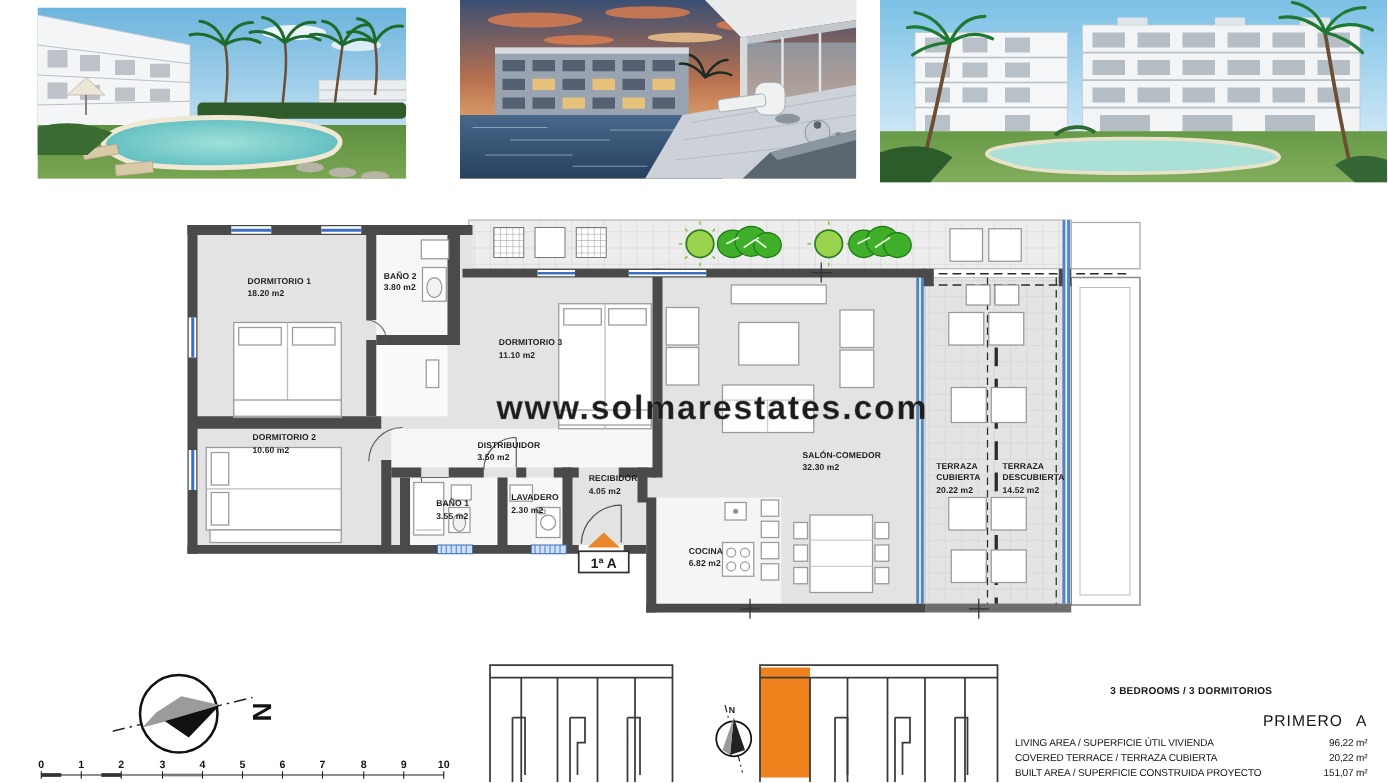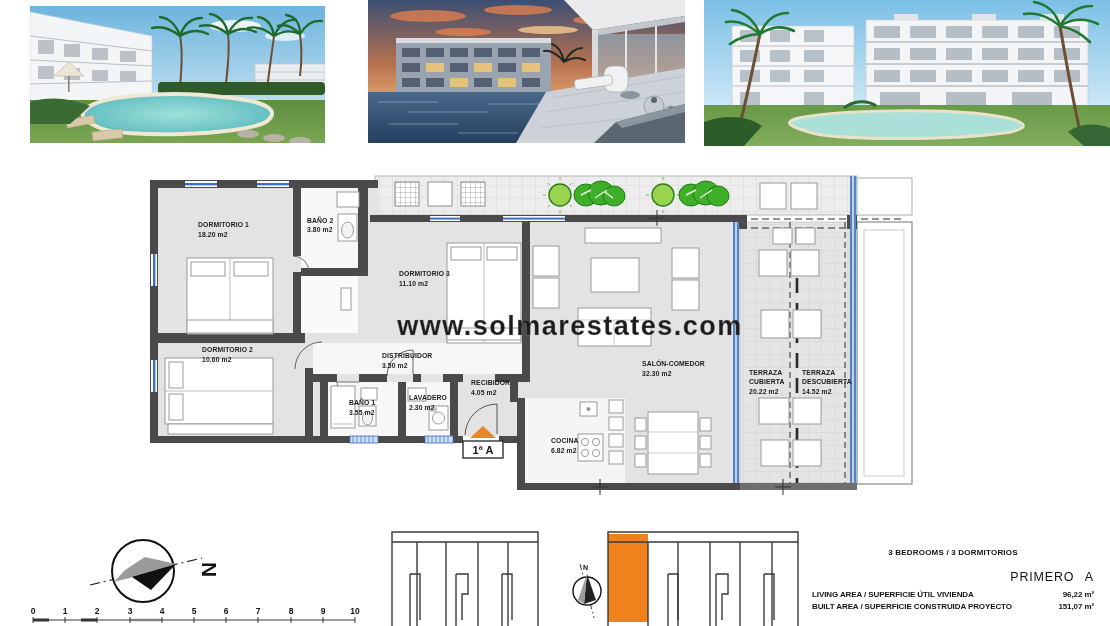--- a/index.html
+++ b/index.html
@@ -13,21 +13,21 @@
   .unitlbl{font-size:11px;}
   .wm{font-size:27px;letter-spacing:1.5px;fill:rgba(255,255,255,.82);stroke:rgba(160,160,160,.45);stroke-width:.6px;}
   .compass-svg{position:absolute;left:90px;top:532px;}
   .scale-svg{position:absolute;left:23px;top:604px;}
   .scale-svg text{font-family:"Liberation Sans",sans-serif;font-weight:bold;font-size:8.5px;fill:#111;}
   .keyplan-svg{position:absolute;left:390px;top:524px;}
   .keyplan-svg text{font-family:"Liberation Sans",sans-serif;font-weight:bold;font-size:7px;fill:#111;}
   .summary{position:absolute;left:812px;top:548px;width:282px;color:#141414;}
   .sum-bedrooms{text-align:center;font-size:8px;font-weight:bold;letter-spacing:.2px;margin-bottom:13px;}
   .sum-title{text-align:right;font-size:12.5px;font-weight:normal;letter-spacing:.8px;word-spacing:7px;margin-bottom:5px;}
-  .sum-row{display:flex;justify-content:space-between;font-size:8px;font-weight:bold;line-height:12px;letter-spacing:-.1px;}
+  .sum-row{display:flex;justify-content:space-between;font-size:8px;font-weight:normal;line-height:12px;letter-spacing:-.1px;}
   .sum-row .v{text-align:right;padding-left:34px;}
 </style>
 </head>
 <body>
 
 <div id="page">
 
   <figure style="left:30px;top:6px;">
     <svg width="295" height="137" viewBox="0 0 295 137">
       <defs>
@@ -564,18 +564,22 @@
   </svg>
 
   <div class="summary">
     <div class="sum-bedrooms">3 BEDROOMS / 3 DORMITORIOS</div>
     <div class="sum-title">PRIMERO A</div>
     <div class="sum-row">
       <span class="k">LIVING AREA / SUPERFICIE ÚTIL VIVIENDA</span>
       <span class="v">96,22 m²</span>
     </div>
     <div class="sum-row">
+      <span class="k">COVERED TERRACE / TERRAZA CUBIERTA</span>
+      <span class="v">20,22 m²</span>
+    </div>
+    <div class="sum-row">
       <span class="k">BUILT AREA / SUPERFICIE CONSTRUIDA PROYECTO</span>
       <span class="v">151,07 m²</span>
     </div>
   </div>
 
 </div>
 
 </body></html>

